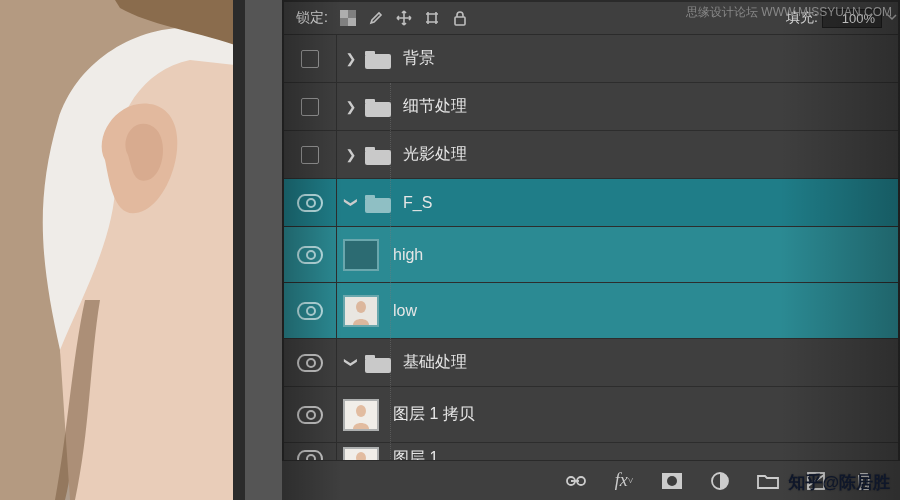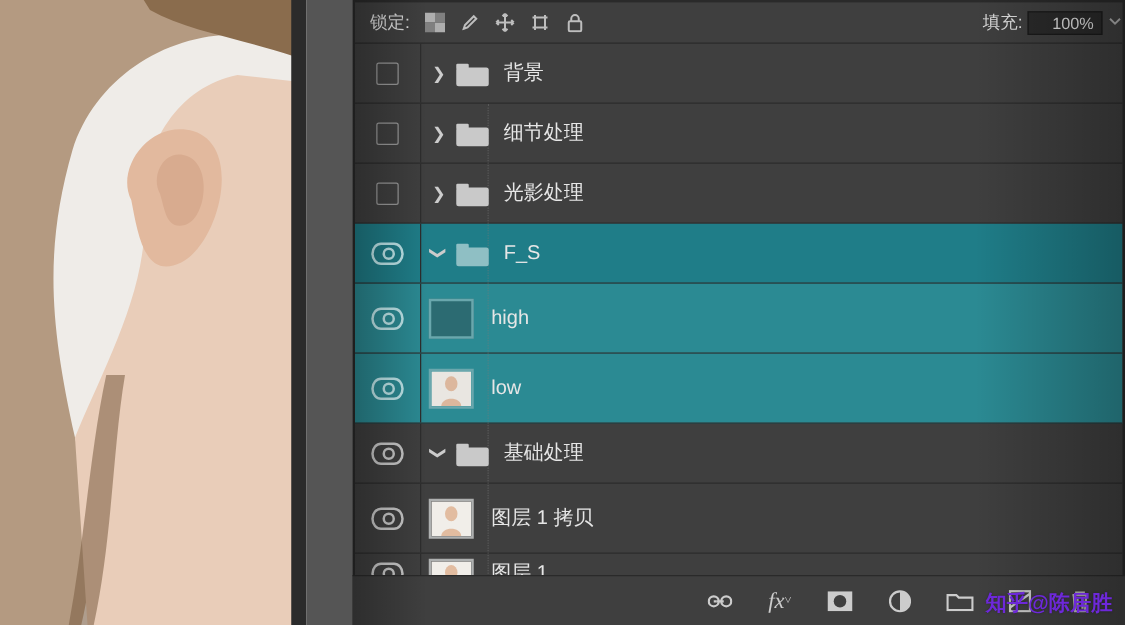--- a/index.html
+++ b/index.html
@@ -36,21 +36,21 @@
   .eye.teal:after{border-color:#bfe6ea}
   .thumb{width:32px;height:28px;border:2px solid #aeb0b0;margin-right:14px;overflow:hidden;display:flex;align-items:center;justify-content:center}
   .thumb.solid{background:#2c6b72;border-color:#6aa7ad}
   .row.sel{background:#1f7d88}
   .row.hi{background:#2b8a93}
   .row-tall{height:56px}
   .vline{position:absolute;left:106px;top:48px;width:0;height:calc(100%);border-left:1px dotted #7a7a7a;opacity:.45}
   .bottombar{position:absolute;left:282px;right:0;bottom:0;height:40px;background:#3f3f3f;display:flex;align-items:center;justify-content:flex-end;gap:24px;padding:0 24px;border-top:1px solid #2a2a2a;box-sizing:border-box}
   .bottombar .bicon{width:24px;height:24px;color:#ccc;display:flex;align-items:center;justify-content:center}
   .watermark1{position:absolute;right:8px;top:4px;font-size:12px;color:#888;font-family:Arial}
-  .watermark2{position:absolute;right:10px;bottom:6px;font-size:17px;color:#6d28d9;font-weight:bold;text-shadow:0 0 2px rgba(0,0,0,.3)}
+  .watermark2{position:absolute;right:10px;bottom:6px;font-size:17px;color:#0f172a;font-weight:bold;text-shadow:0 0 2px rgba(0,0,0,.3)}
   .shade{position:absolute;left:282px;right:0;top:0;height:100%;pointer-events:none;background:linear-gradient(90deg,rgba(0,0,0,.28),rgba(0,0,0,0) 60px),linear-gradient(-90deg,rgba(0,0,0,.28),rgba(0,0,0,0) 120px)}
 </style>
 </head>
 <body>
 
 <div class="root">
 
   <div class="canvas-bg">
     <div class="photo">
       <svg width="235" height="500" viewBox="0 0 235 500">
@@ -256,14 +256,15 @@
       </span>
     <span class="bicon">
         <svg width="16" height="18" viewBox="0 0 16 18" fill="none" stroke="#ccc" stroke-width="1.8">
           <path d="M2 4h12M5 4V2h6v2M3 4l1 13h8l1-13M6 7v8M10 7v8"></path>
         </svg>
       </span>
   </div>
 
   <div class="shade"></div>
 
+  <div class="watermark1">思缘设计论坛    WWW.MISSYUAN.COM</div>
   <div class="watermark2">知乎@陈居胜</div>
 </div>
 
 </body></html>

